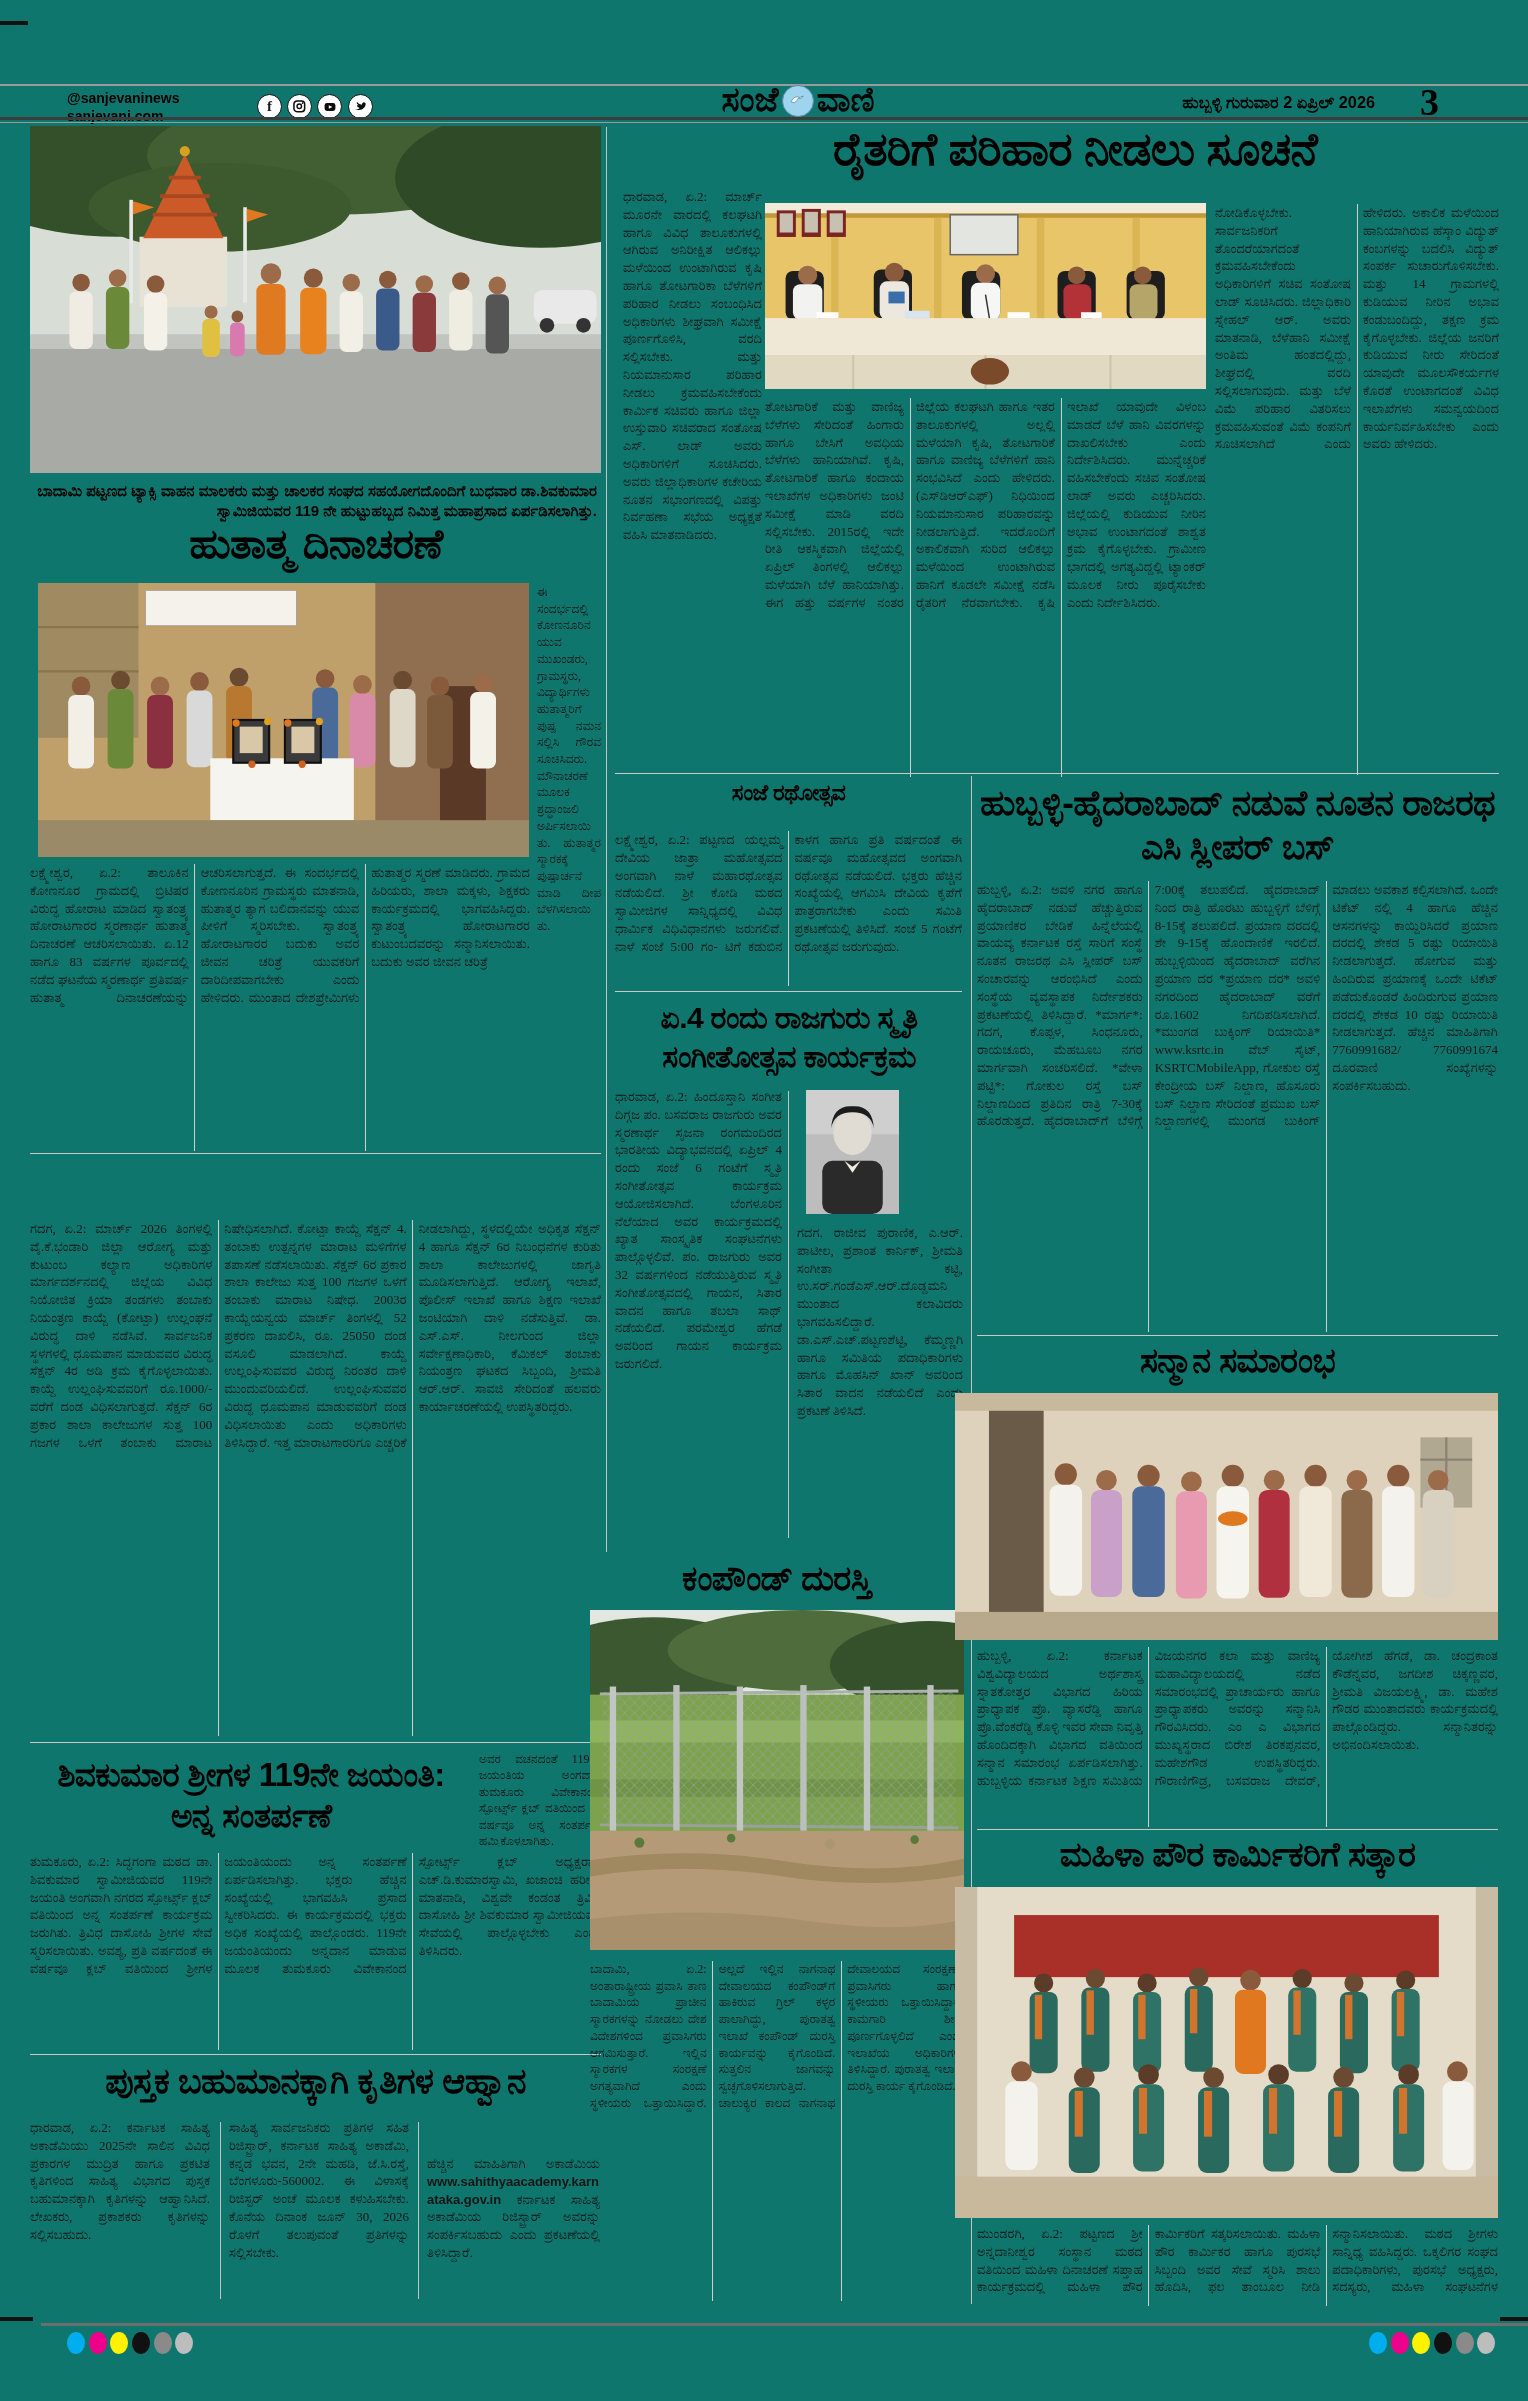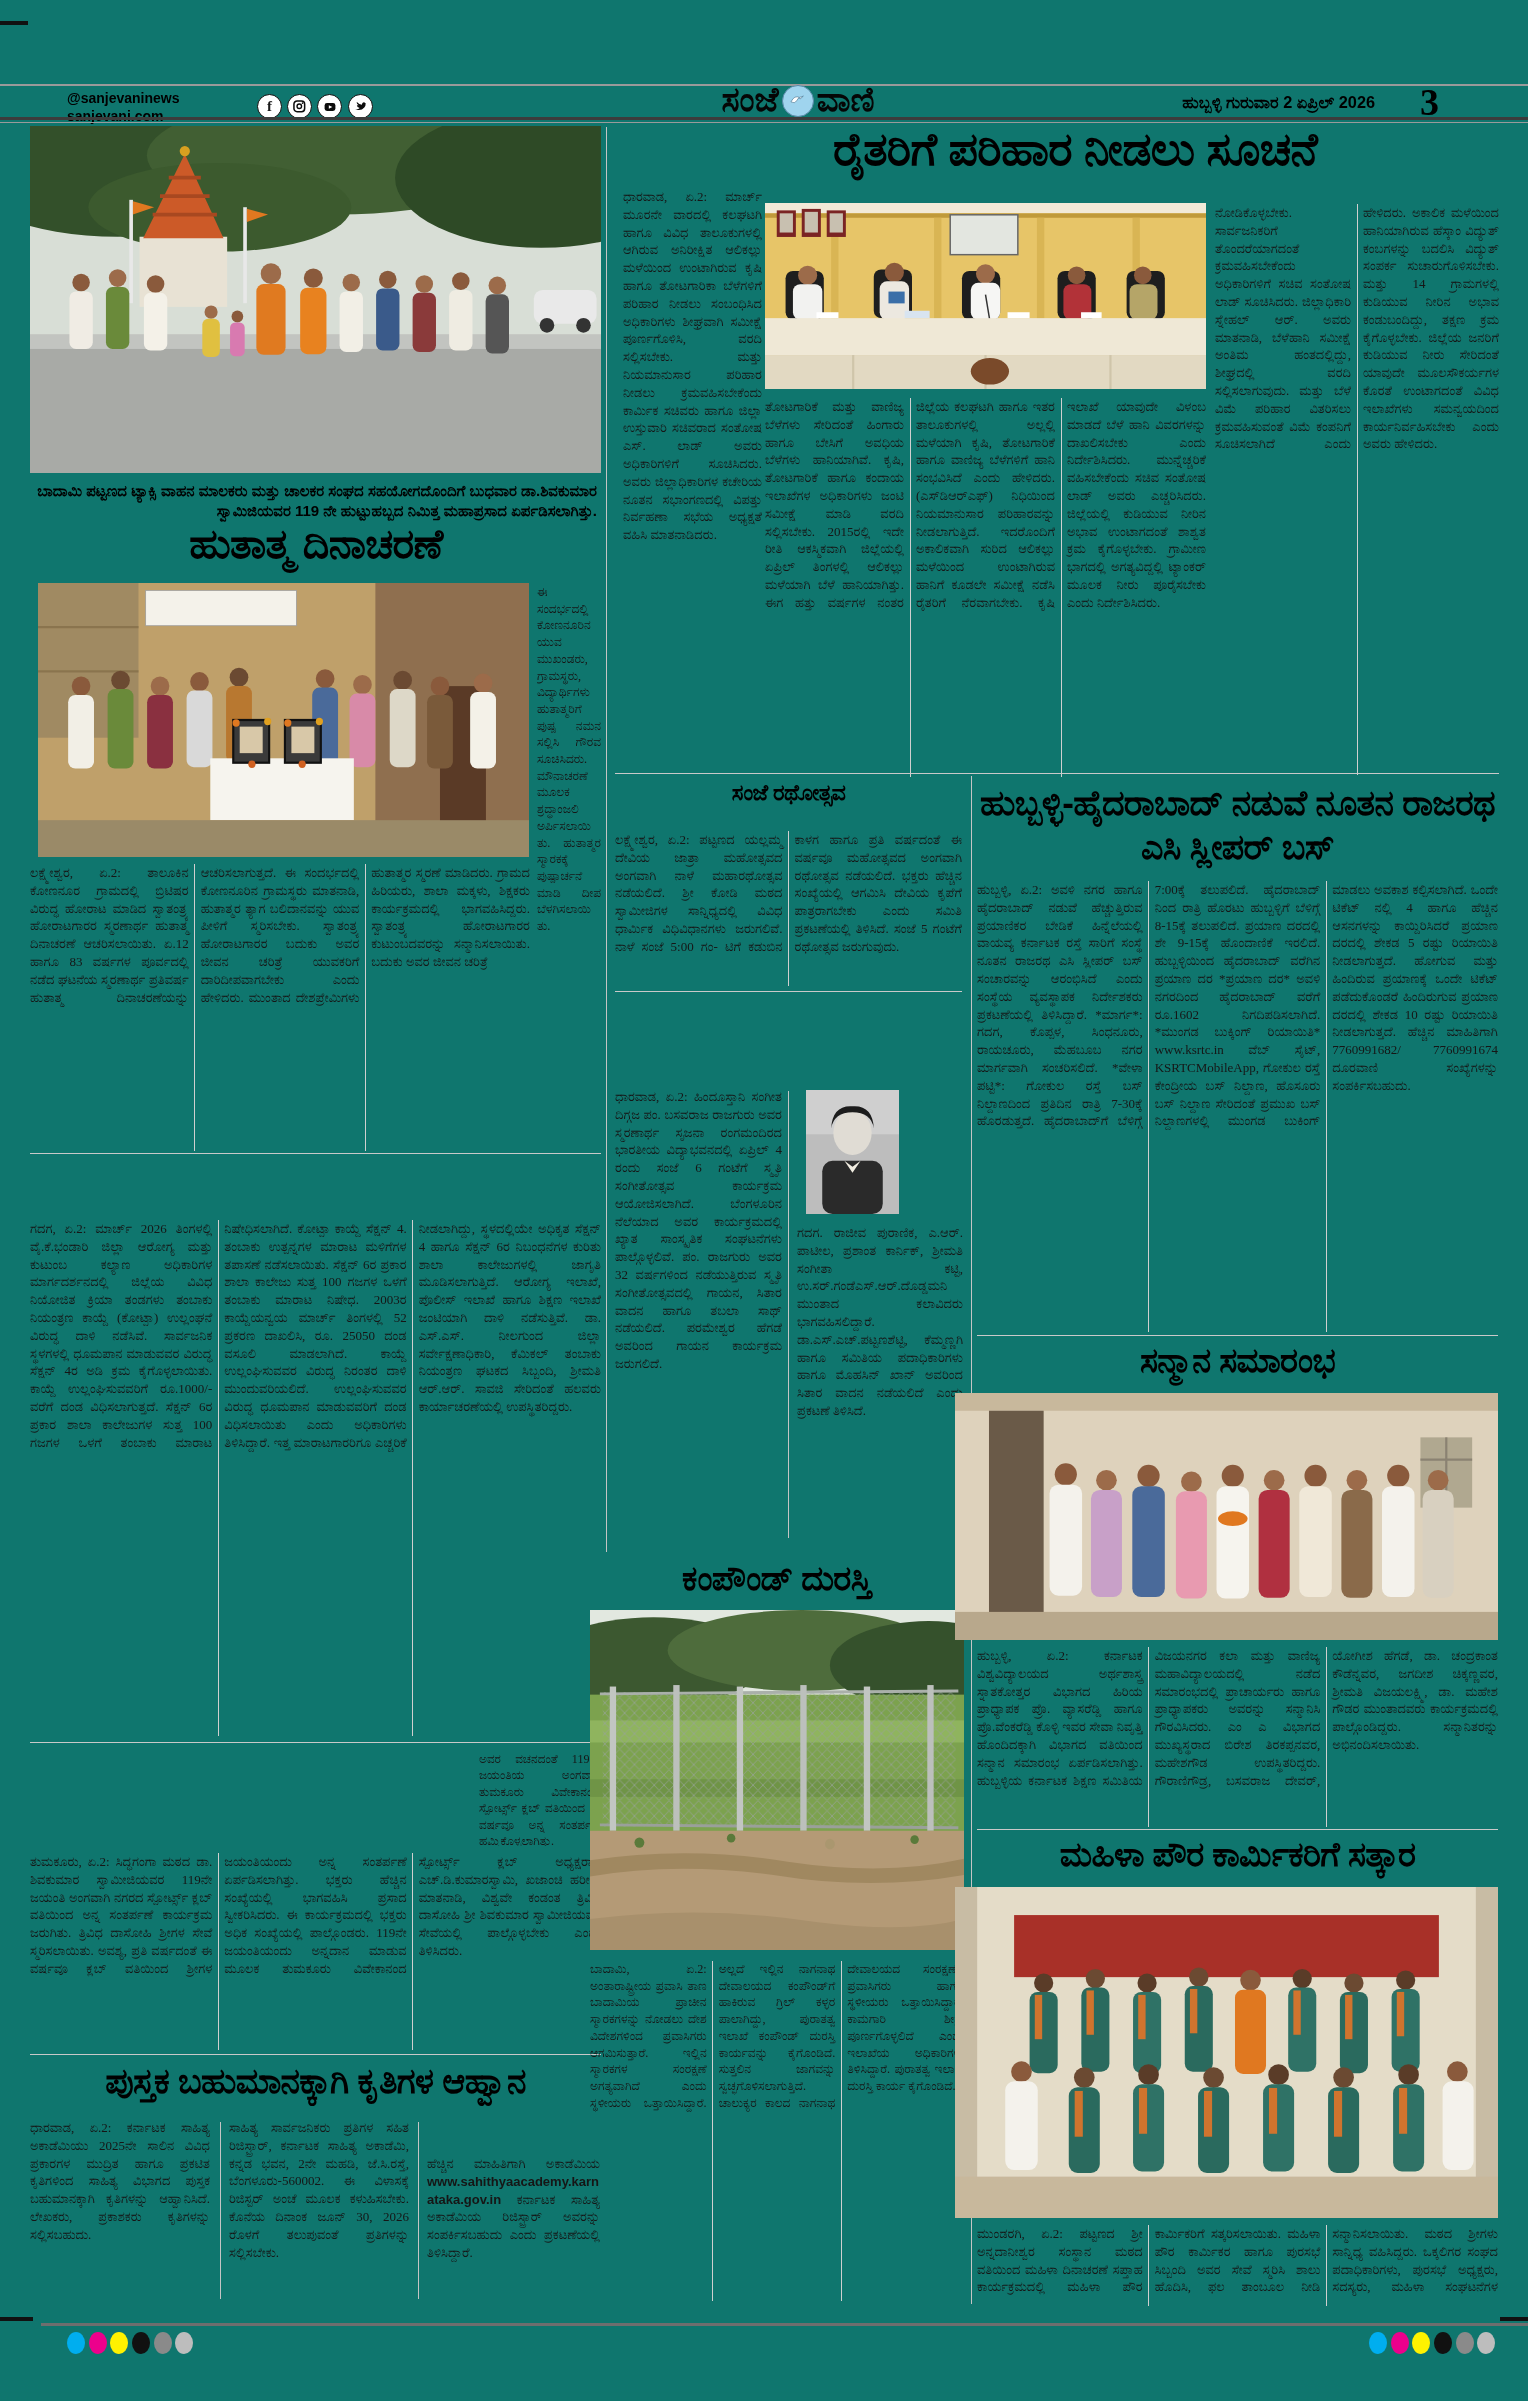--- a/index.html
+++ b/index.html
@@ -267,20 +267,21 @@
   </div>
 
   <div class="sep" style="left:30px;top:1153px;width:571px;"></div>
   <div class="abs body-text cols3" style="left:30px;top:1220px;width:571px;height:516px;">
     <span>ಗದಗ, ಏ.2: ಮಾರ್ಚ್ 2026 ತಿಂಗಳಲ್ಲಿ ವೈ.ಕೆ.ಭಂಡಾರಿ ಜಿಲ್ಲಾ ಆರೋಗ್ಯ ಮತ್ತು ಕುಟುಂಬ ಕಲ್ಯಾಣ ಅಧಿಕಾರಿಗಳ ಮಾರ್ಗದರ್ಶನದಲ್ಲಿ ಜಿಲ್ಲೆಯ ವಿವಿಧ ನಿಯೋಜಿತ ಕ್ರಿಯಾ ತಂಡಗಳು ತಂಬಾಕು ನಿಯಂತ್ರಣ ಕಾಯ್ದೆ (ಕೋಟ್ಪಾ) ಉಲ್ಲಂಘನೆ ವಿರುದ್ಧ ದಾಳಿ ನಡೆಸಿವೆ. ಸಾರ್ವಜನಿಕ ಸ್ಥಳಗಳಲ್ಲಿ ಧೂಮಪಾನ ಮಾಡುವವರ ವಿರುದ್ಧ ಸೆಕ್ಷನ್ 4ರ ಅಡಿ ಕ್ರಮ ಕೈಗೊಳ್ಳಲಾಯಿತು. ಕಾಯ್ದೆ ಉಲ್ಲಂಘಿಸುವವರಿಗೆ ರೂ.1000/- ವರೆಗೆ ದಂಡ ವಿಧಿಸಲಾಗುತ್ತದೆ. ಸೆಕ್ಷನ್ 6ರ ಪ್ರಕಾರ ಶಾಲಾ ಕಾಲೇಜುಗಳ ಸುತ್ತ 100 ಗಜಗಳ ಒಳಗೆ ತಂಬಾಕು ಮಾರಾಟ ನಿಷೇಧಿಸಲಾಗಿದೆ. ಕೋಟ್ಪಾ ಕಾಯ್ದೆ ಸೆಕ್ಷನ್ 4.</span>
     <span>ತಂಬಾಕು ಉತ್ಪನ್ನಗಳ ಮಾರಾಟ ಮಳಿಗೆಗಳ ತಪಾಸಣೆ ನಡೆಸಲಾಯಿತು. ಸೆಕ್ಷನ್ 6ರ ಪ್ರಕಾರ ಶಾಲಾ ಕಾಲೇಜು ಸುತ್ತ 100 ಗಜಗಳ ಒಳಗೆ ತಂಬಾಕು ಮಾರಾಟ ನಿಷೇಧ. 2003ರ ಕಾಯ್ದೆಯನ್ವಯ ಮಾರ್ಚ್ ತಿಂಗಳಲ್ಲಿ 52 ಪ್ರಕರಣ ದಾಖಲಿಸಿ, ರೂ. 25050 ದಂಡ ವಸೂಲಿ ಮಾಡಲಾಗಿದೆ. ಕಾಯ್ದೆ ಉಲ್ಲಂಘಿಸುವವರ ವಿರುದ್ಧ ನಿರಂತರ ದಾಳಿ ಮುಂದುವರಿಯಲಿದೆ. ಉಲ್ಲಂಘಿಸುವವರ ವಿರುದ್ಧ ಧೂಮಪಾನ ಮಾಡುವವರಿಗೆ ದಂಡ ವಿಧಿಸಲಾಯಿತು ಎಂದು ಅಧಿಕಾರಿಗಳು ತಿಳಿಸಿದ್ದಾರೆ. ಇತ್ತ ಮಾರಾಟಗಾರರಿಗೂ ಎಚ್ಚರಿಕೆ ನೀಡಲಾಗಿದ್ದು, ಸ್ಥಳದಲ್ಲಿಯೇ ಅಧಿಕೃತ ಸೆಕ್ಷನ್ 4</span>
     <span>ಹಾಗೂ ಸೆಕ್ಷನ್ 6ರ ನಿಬಂಧನೆಗಳ ಕುರಿತು ಶಾಲಾ ಕಾಲೇಜುಗಳಲ್ಲಿ ಜಾಗೃತಿ ಮೂಡಿಸಲಾಗುತ್ತಿದೆ. ಆರೋಗ್ಯ ಇಲಾಖೆ, ಪೊಲೀಸ್ ಇಲಾಖೆ ಹಾಗೂ ಶಿಕ್ಷಣ ಇಲಾಖೆ ಜಂಟಿಯಾಗಿ ದಾಳಿ ನಡೆಸುತ್ತಿವೆ. ಡಾ. ಎಸ್.ಎಸ್. ನೀಲಗುಂದ ಜಿಲ್ಲಾ ಸರ್ವೇಕ್ಷಣಾಧಿಕಾರಿ, ಕೆಮಿಕಲ್ ತಂಬಾಕು ನಿಯಂತ್ರಣ ಘಟಕದ ಸಿಬ್ಬಂದಿ, ಶ್ರೀಮತಿ ಆರ್.ಆರ್. ಸಾವಜಿ ಸೇರಿದಂತೆ ಹಲವರು ಕಾರ್ಯಾಚರಣೆಯಲ್ಲಿ ಉಪಸ್ಥಿತರಿದ್ದರು.</span>
   </div>
 
   <div class="sep" style="left:30px;top:1742px;width:571px;"></div>
+  <div class="abs headline" style="left:35px;top:1754px;width:432px;font-size:33px;line-height:1.25;">ಶಿವಕುಮಾರ ಶ್ರೀಗಳ 119ನೇ ಜಯಂತಿ: ಅನ್ನ ಸಂತರ್ಪಣೆ</div>
   <div class="abs body-text" style="left:479px;top:1751px;width:121px;height:95px;font-size:12px;">ಅವರ ವಚನದಂತೆ 119ನೇ ಜಯಂತಿಯ ಅಂಗವಾಗಿ ತುಮಕೂರು ವಿವೇಕಾನಂದ ಸ್ಪೋರ್ಟ್ಸ್ ಕ್ಲಬ್ ವತಿಯಿಂದ ಈ ವರ್ಷವೂ ಅನ್ನ ಸಂತರ್ಪಣೆ ಹಮ್ಮಿಕೊಳ್ಳಲಾಗಿತ್ತು. ಕಾರ್ಯಕ್ರಮದಲ್ಲಿ ಭಕ್ತರು ಪಾಲ್ಗೊಂಡಿದ್ದರು ಎಂದು ಪ್ರಕಟಣೆ ತಿಳಿಸಿದೆ.</div>
   <div class="abs body-text cols3" style="left:30px;top:1853px;width:571px;height:197px;">
     <span>ತುಮಕೂರು, ಏ.2: ಸಿದ್ಧಗಂಗಾ ಮಠದ ಡಾ. ಶಿವಕುಮಾರ ಸ್ವಾಮೀಜಿಯವರ 119ನೇ ಜಯಂತಿ ಅಂಗವಾಗಿ ನಗರದ ಸ್ಪೋರ್ಟ್ಸ್ ಕ್ಲಬ್ ವತಿಯಿಂದ ಅನ್ನ ಸಂತರ್ಪಣೆ ಕಾರ್ಯಕ್ರಮ ಜರುಗಿತು. ತ್ರಿವಿಧ ದಾಸೋಹಿ ಶ್ರೀಗಳ ಸೇವೆ ಸ್ಮರಿಸಲಾಯಿತು.</span>
     <span>ಅವಶ್ಯ, ಪ್ರತಿ ವರ್ಷದಂತೆ ಈ ವರ್ಷವೂ ಕ್ಲಬ್ ವತಿಯಿಂದ ಶ್ರೀಗಳ ಜಯಂತಿಯಂದು ಅನ್ನ ಸಂತರ್ಪಣೆ ಏರ್ಪಡಿಸಲಾಗಿತ್ತು. ಭಕ್ತರು ಹೆಚ್ಚಿನ ಸಂಖ್ಯೆಯಲ್ಲಿ ಭಾಗವಹಿಸಿ ಪ್ರಸಾದ ಸ್ವೀಕರಿಸಿದರು. ಈ ಕಾರ್ಯಕ್ರಮದಲ್ಲಿ ಭಕ್ತರು ಅಧಿಕ ಸಂಖ್ಯೆಯಲ್ಲಿ ಪಾಲ್ಗೊಂಡರು.</span>
     <span>119ನೇ ಜಯಂತಿಯಂದು ಅನ್ನದಾನ ಮಾಡುವ ಮೂಲಕ ತುಮಕೂರು ವಿವೇಕಾನಂದ ಸ್ಪೋರ್ಟ್ಸ್ ಕ್ಲಬ್ ಅಧ್ಯಕ್ಷರಾದ ಎಚ್.ಡಿ.ಕುಮಾರಸ್ವಾಮಿ, ಖಜಾಂಚಿ ಹರೀಶ್ ಮಾತನಾಡಿ, ವಿಶ್ವವೇ ಕಂಡಂತ ತ್ರಿವಿಧ ದಾಸೋಹಿ ಶ್ರೀ ಶಿವಕುಮಾರ ಸ್ವಾಮೀಜಿಯವರ ಸೇವೆಯಲ್ಲಿ ಪಾಲ್ಗೊಳ್ಳಬೇಕು ಎಂದು ತಿಳಿಸಿದರು.</span>
   </div>
 
   <div class="sep" style="left:30px;top:2054px;width:571px;"></div>
   <div class="abs headline" style="left:30px;top:2061px;width:571px;font-size:35px;">ಪುಸ್ತಕ ಬಹುಮಾನಕ್ಕಾಗಿ ಕೃತಿಗಳ ಆಹ್ವಾನ</div>
   <div class="abs body-text" style="left:30px;top:2119px;width:180px;height:183px;">ಧಾರವಾಡ, ಏ.2: ಕರ್ನಾಟಕ ಸಾಹಿತ್ಯ ಅಕಾಡೆಮಿಯು 2025ನೇ ಸಾಲಿನ ವಿವಿಧ ಪ್ರಕಾರಗಳ ಮುದ್ರಿತ ಹಾಗೂ ಪ್ರಕಟಿತ ಕೃತಿಗಳಿಂದ ಸಾಹಿತ್ಯ ವಿಭಾಗದ ಪುಸ್ತಕ ಬಹುಮಾನಕ್ಕಾಗಿ ಕೃತಿಗಳನ್ನು ಆಹ್ವಾನಿಸಿದೆ. ಲೇಖಕರು, ಪ್ರಕಾಶಕರು ಕೃತಿಗಳನ್ನು ಸಲ್ಲಿಸಬಹುದು.</div>
@@ -292,20 +293,21 @@
   </div>
 
   <div class="sep" style="left:615px;top:773px;width:884px;"></div>
   <div class="abs headline" style="left:615px;top:781px;width:347px;font-size:22px;">ಸಂಜೆ ರಥೋತ್ಸವ</div>
   <div class="abs body-text cols2" style="left:615px;top:831px;width:347px;height:155px;">
     <span>ಲಕ್ಷ್ಮೇಶ್ವರ, ಏ.2: ಪಟ್ಟಣದ ಯಲ್ಲಮ್ಮ ದೇವಿಯ ಜಾತ್ರಾ ಮಹೋತ್ಸವದ ಅಂಗವಾಗಿ ನಾಳೆ ಮಹಾರಥೋತ್ಸವ ನಡೆಯಲಿದೆ. ಶ್ರೀ ಕೋಡಿ ಮಠದ ಸ್ವಾಮೀಜಿಗಳ ಸಾನ್ನಿಧ್ಯದಲ್ಲಿ ವಿವಿಧ ಧಾರ್ಮಿಕ ವಿಧಿವಿಧಾನಗಳು ಜರುಗಲಿವೆ. ನಾಳೆ ಸಂಜೆ 5:00 ಗಂ-</span>
     <span>ಟಿಗೆ ಕಡುಬಿನ ಕಾಳಗ ಹಾಗೂ ಪ್ರತಿ ವರ್ಷದಂತೆ ಈ ವರ್ಷವೂ ಮಹೋತ್ಸವದ ಅಂಗವಾಗಿ ರಥೋತ್ಸವ ನಡೆಯಲಿದೆ. ಭಕ್ತರು ಹೆಚ್ಚಿನ ಸಂಖ್ಯೆಯಲ್ಲಿ ಆಗಮಿಸಿ ದೇವಿಯ ಕೃಪೆಗೆ ಪಾತ್ರರಾಗಬೇಕು ಎಂದು ಸಮಿತಿ ಪ್ರಕಟಣೆಯಲ್ಲಿ ತಿಳಿಸಿದೆ. ಸಂಜೆ 5 ಗಂಟೆಗೆ ರಥೋತ್ಸವ ಜರುಗುವುದು.</span>
   </div>
 
   <div class="sep" style="left:615px;top:991px;width:347px;"></div>
+  <div class="abs headline" style="left:624px;top:998px;width:330px;font-size:30px;line-height:1.3;">ಏ.4 ರಂದು ರಾಜಗುರು ಸ್ಮೃತಿ ಸಂಗೀತೋತ್ಸವ ಕಾರ್ಯಕ್ರಮ</div>
   <div class="abs body-text" style="left:615px;top:1088px;width:167px;height:454px;">ಧಾರವಾಡ, ಏ.2: ಹಿಂದೂಸ್ತಾನಿ ಸಂಗೀತ ದಿಗ್ಗಜ ಪಂ. ಬಸವರಾಜ ರಾಜಗುರು ಅವರ ಸ್ಮರಣಾರ್ಥ ಸೃಜನಾ ರಂಗಮಂದಿರದ ಭಾರತೀಯ ವಿದ್ಯಾಭವನದಲ್ಲಿ ಏಪ್ರಿಲ್ 4 ರಂದು ಸಂಜೆ 6 ಗಂಟೆಗೆ ಸ್ಮೃತಿ ಸಂಗೀತೋತ್ಸವ ಕಾರ್ಯಕ್ರಮ ಆಯೋಜಿಸಲಾಗಿದೆ. ಬೆಂಗಳೂರಿನ ನೆಲೆಯಾದ ಅವರ ಕಾರ್ಯಕ್ರಮದಲ್ಲಿ ಖ್ಯಾತ ಸಾಂಸ್ಕೃತಿಕ ಸಂಘಟನೆಗಳು ಪಾಲ್ಗೊಳ್ಳಲಿವೆ. ಪಂ. ರಾಜಗುರು ಅವರ 32 ವರ್ಷಗಳಿಂದ ನಡೆಯುತ್ತಿರುವ ಸ್ಮೃತಿ ಸಂಗೀತೋತ್ಸವದಲ್ಲಿ ಗಾಯನ, ಸಿತಾರ ವಾದನ ಹಾಗೂ ತಬಲಾ ಸಾಥ್ ನಡೆಯಲಿದೆ. ಪರಮೇಶ್ವರ ಹೆಗಡೆ ಅವರಿಂದ ಗಾಯನ ಕಾರ್ಯಕ್ರಮ ಜರುಗಲಿದೆ.</div>
   <div class="rule-v" style="left:788px;top:1091px;height:447px;"></div>
   <div class="photo" style="left:806px;top:1090px;width:93px;height:124px;">
     <svg viewBox="0 0 126 168" preserveAspectRatio="none">
       <rect width="126" height="168" fill="#bdbdbd"></rect>
       <rect width="126" height="60" fill="#cfcfcf"></rect>
       <ellipse cx="63" cy="58" rx="26" ry="30" fill="#e0dcd4"></ellipse>
       <path d="M34,52 Q36,20 63,22 Q90,20 92,52 Q88,30 63,30 Q38,30 34,52 Z" fill="#1c1c1c"></path>
       <rect x="22" y="96" width="82" height="72" rx="14" fill="#2a2a2a"></rect>
       <polygon points="52,96 63,112 74,96 63,104" fill="#f0ece0"></polygon>

